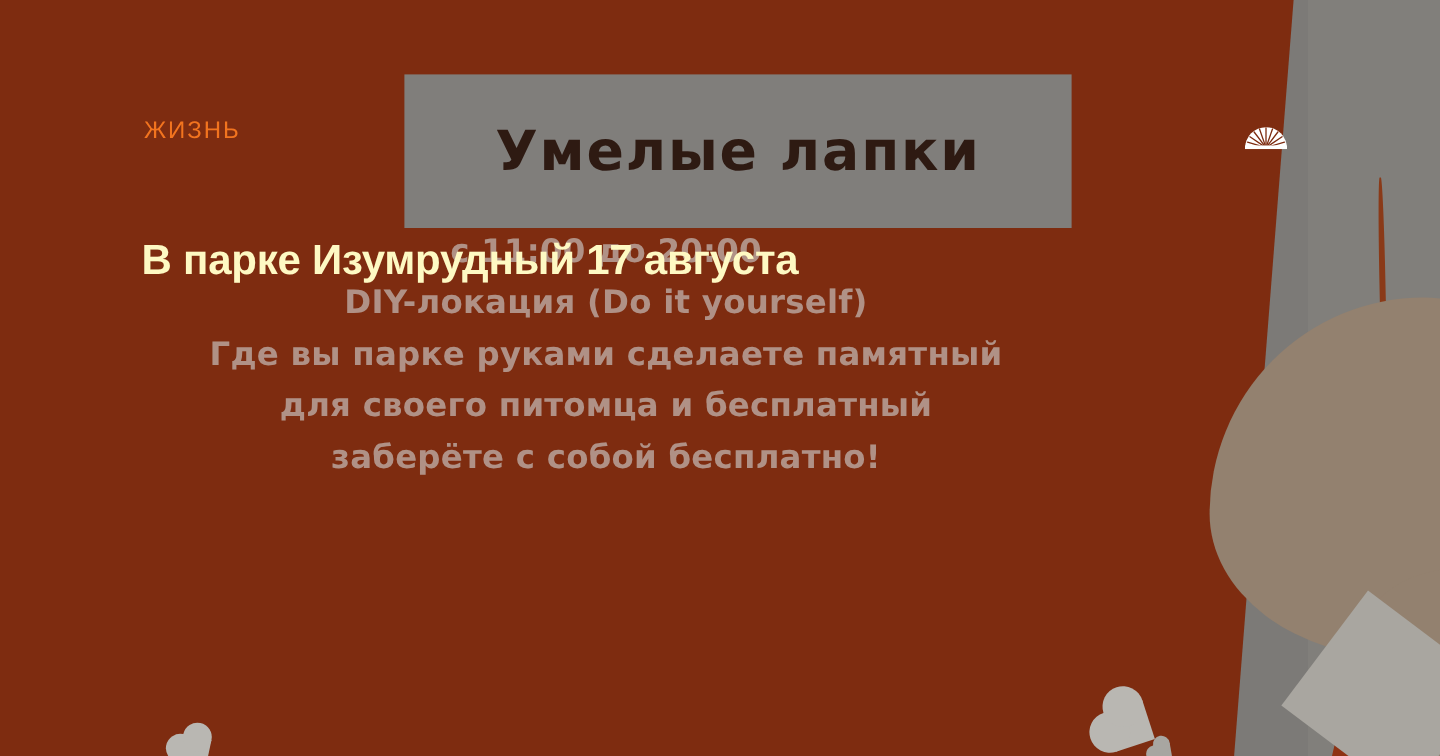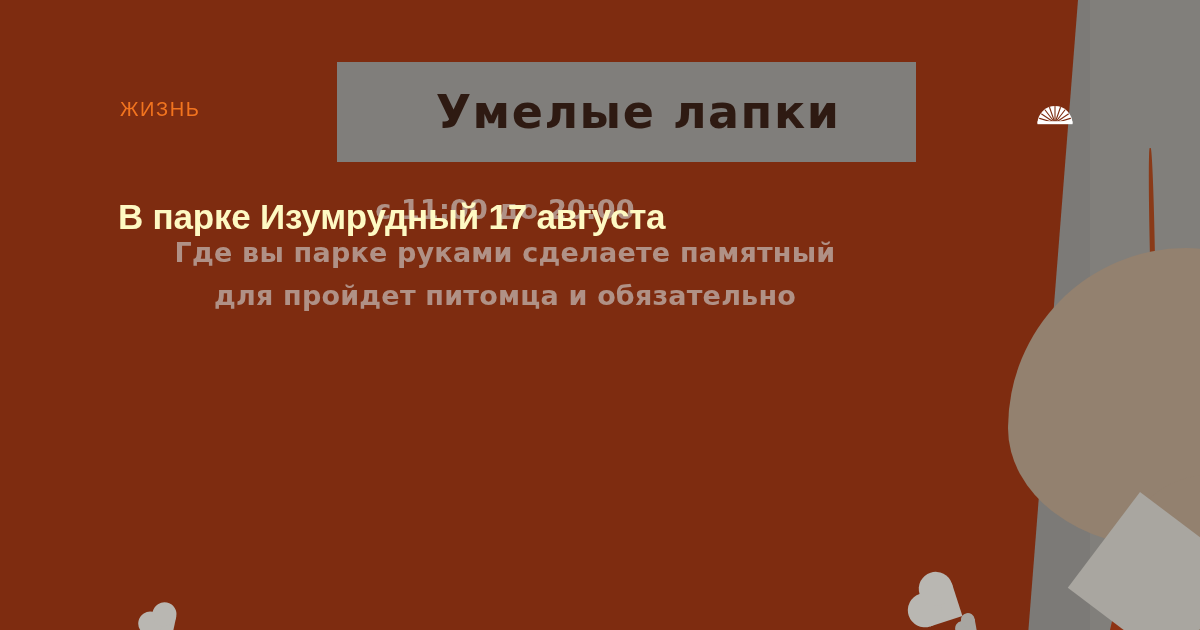--- a/index.html
+++ b/index.html
@@ -136,26 +136,25 @@
     transform: rotate(-10deg);
     background: #a8a6a1;
   }
 
   
   #poster-banner {
     position: absolute;
     top: 62px;
     left: 337px;
     width: 556px;
-    height: 100px;
+    height: 128px;
     background: #807e7b;
     display: flex;
     align-items: center;
     justify-content: center;
-    padding-left: 23px;
   }
   #poster-banner-text {
     font-family: "DejaVu Sans", sans-serif;
     font-size: 46px;
     font-weight: 700;
     letter-spacing: 1.5px;
     color: #2e1a12;
     white-space: nowrap;
   }
 
@@ -236,22 +235,24 @@
     <div class="heart" id="heart-right"></div>
     <div class="heart" id="heart-left"></div>
     <div class="heart" id="heart-small"></div>
 
     <div id="poster-banner">
       <span id="poster-banner-text">Умелые лапки</span>
     </div>
 
     <div id="poster-body">
       <span class="pline">с 11:00 до 20:00</span>
+      <span class="pline">DIY-локация (Do it yourself)</span>
       <span class="pline">Где вы парке руками сделаете памятный</span>
-      <span class="pline">для пройдет питомца и обязательно</span>
+      <span class="pline">для своего питомца и бесплатный</span>
+      <span class="pline">заберёте с собой бесплатно!</span>
     </div>
   </div>
 
   <div id="content">
 
     <div id="category">Жизнь</div>
 
     <div id="headline">
       <span class="hline">В парке Изумрудный 17 августа</span>
     </div>

